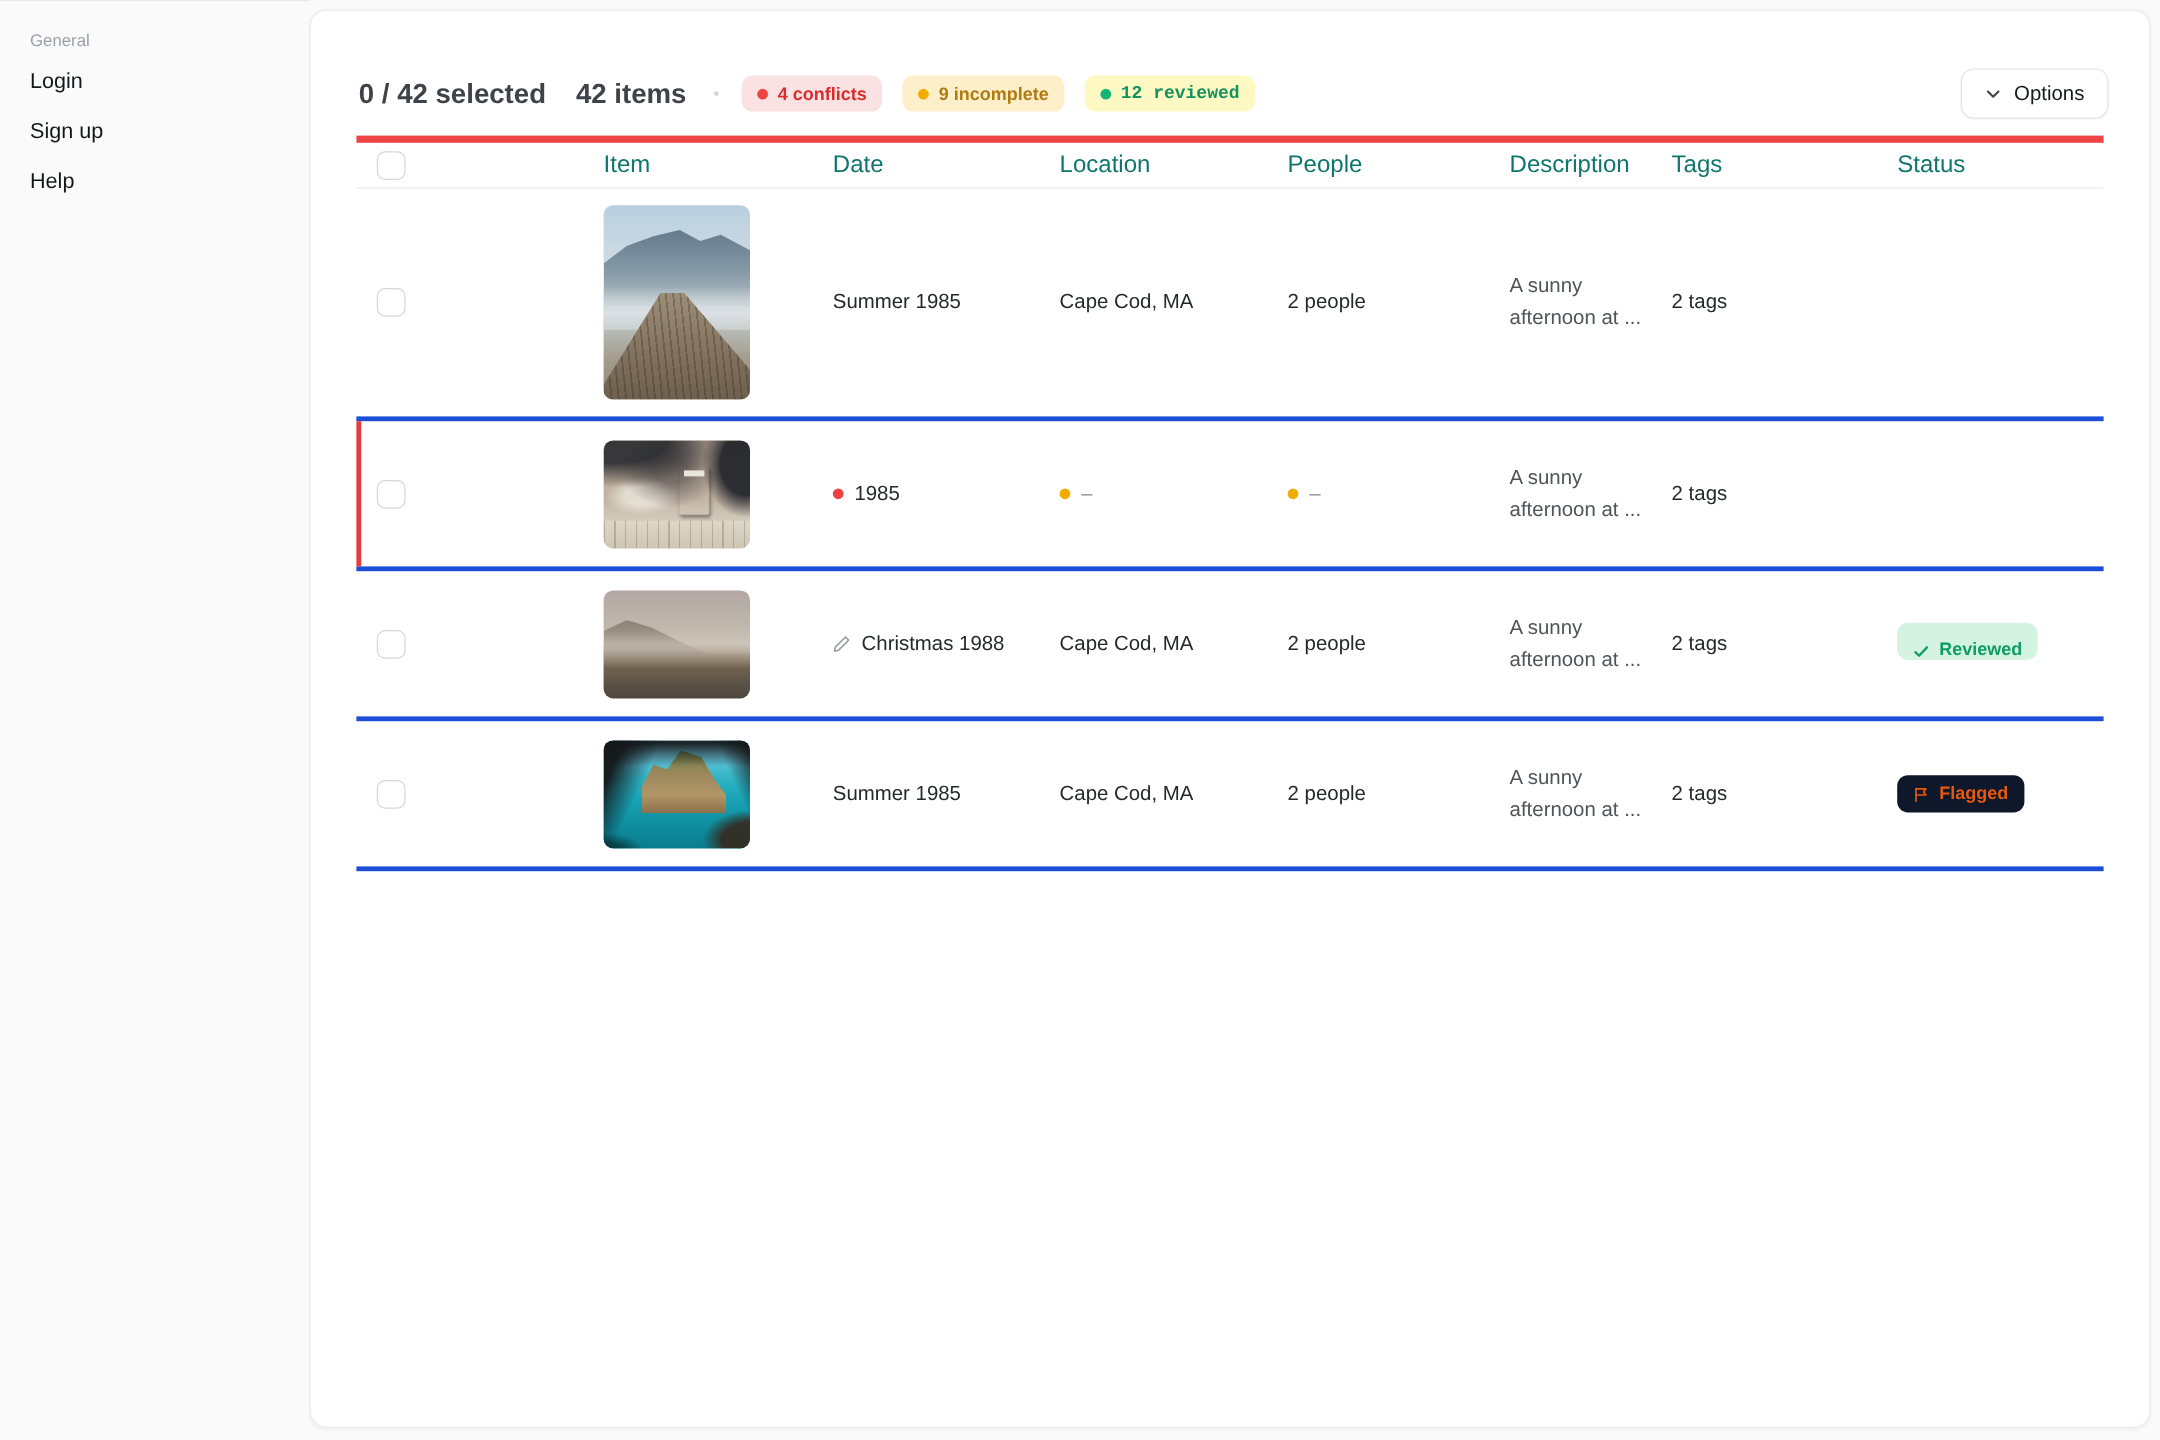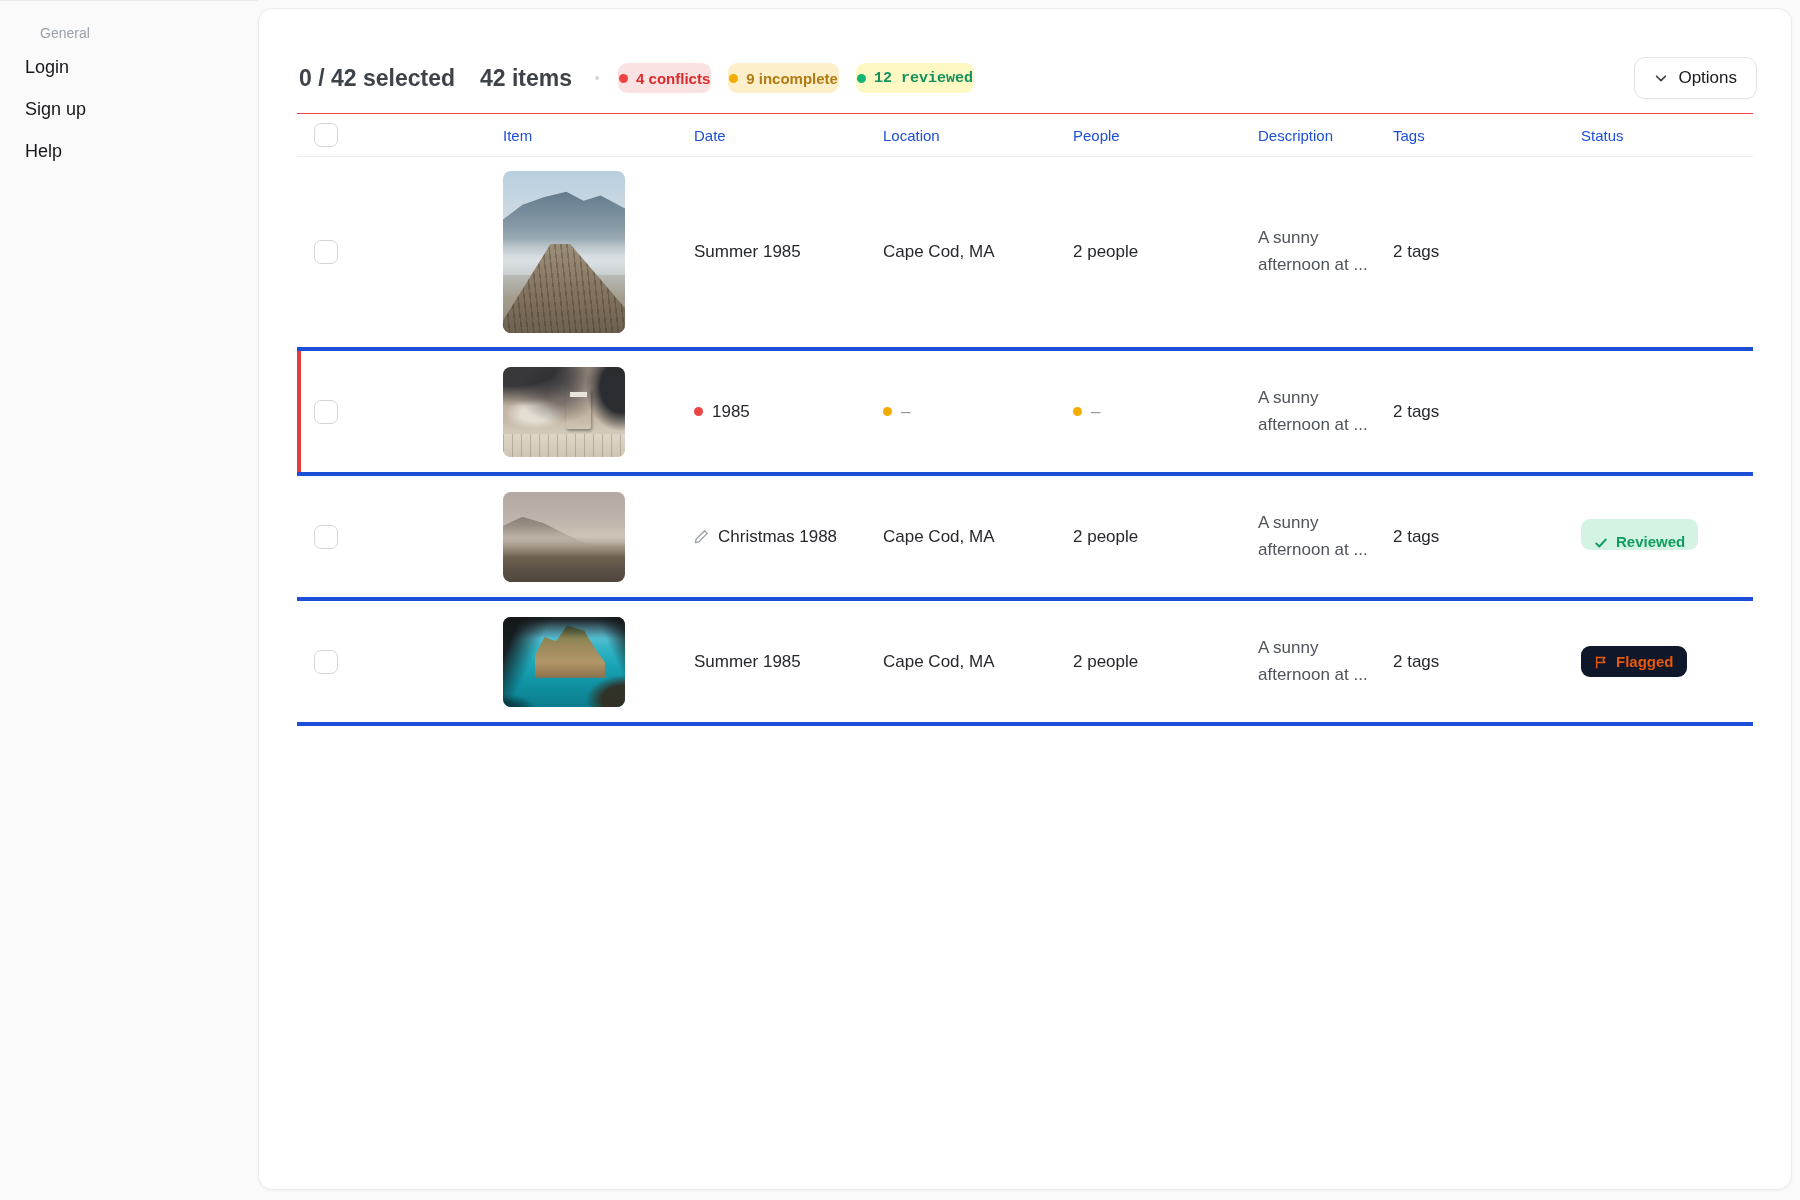--- a/index.html
+++ b/index.html
@@ -14,37 +14,37 @@
 
   
   .sidebar { position:absolute; left:0; top:0; width:258px; height:1200px; background:#fafafa; }
   .logo {
     padding:15px 16px 13px;
     font-family:"Liberation Serif", serif;
     font-weight:700; font-size:24px; color:#101114; letter-spacing:.2px;
   }
   .sidebar-divider { height:1px; background:#e9e9eb; }
   .sidenav { padding:24px 25px; }
-  .section-label { font-size:14px; color:#9aa1a9; margin-bottom:16px;margin-left:15px; }
+  .section-label { font-size:14px; color:#9aa1a9; margin-bottom:16px; }
   .nav-item { display:block; font-size:18px; color:#141619; text-decoration:none; margin-bottom:21px; cursor:pointer; }
 
   
   .card {
     position:absolute; left:258px; top:8px; width:1534px; height:1182px;
     background:#ffffff; border:1px solid #ebebee; border-radius:14px;
     box-shadow:0 1px 3px rgba(0,0,0,.04);
   }
 
   
   .toolbar { display:flex; align-items:center; height:104px; padding:34px 34px 0 40px; }
   .sel-text, .items-text { font-size:23px; font-weight:600; color:#3e4249; }
   .items-text { margin-left:25px; }
   .sep-dot { width:4px; height:4px; border-radius:50%; background:#d5d5d9; margin:0 19px 0 23px; flex:none; }
   .tbadge {
-    display:inline-flex; align-items:center; gap:8px; height:30px; padding:0 1px;
+    display:inline-flex; align-items:center; gap:8px; height:30px; padding:0 13px;
     border-radius:9px; font-size:15px; font-weight:600; margin-right:17px; border:none; cursor:pointer;
     font-family:inherit;
   }
   .dot9 { width:9px; height:9px; border-radius:50%; flex:none; }
   .tb-conflicts  { background:#fbe2e2; color:#da2c2c; }
   .tb-conflicts .dot9 { background:#ee4343; }
   .tb-incomplete { background:#fcefca; color:#b07c12; }
   .tb-incomplete .dot9 { background:#f0ad00; }
   .tb-reviewed   { background:#fef9c3; color:#13925f;font-family:Liberation Mono, monospace; }
   .tb-reviewed .dot9 { background:#12b477; }
@@ -57,22 +57,22 @@
   }
 
   
   .table { margin:0 38px; }
   .thead, .trow {
     display:grid;
     grid-template-columns:206px 191px 189px 190px 185px 135px 188px 174px;
     align-items:center;
   }
   .thead {
-    height:44px; border-top:1px solid #ef4444; border-bottom:1px solid #ececef;
-    font-size:15px; color:#1d4ed8;
+    height:44px; border-top:6px solid #ef4444; border-bottom:1px solid #ececef;
+    font-size:20px; color:#0f766e;
   }
   .trow { position:relative; border-bottom:4px solid #1d4ed8; }
   .trow.tall-row { height:194px; }
   .trow.std-row  { height:125px; }
   .conflict-bar { position:absolute; left:0; top:0; width:4px; height:100%; background:#e53d3d; }
 
   .c-check { padding-left:17px; }
   .checkbox {
     display:inline-block; width:24px; height:24px; background:#fff;
     border:1.5px solid #d6d6da; border-radius:7px; cursor:pointer; vertical-align:middle;

